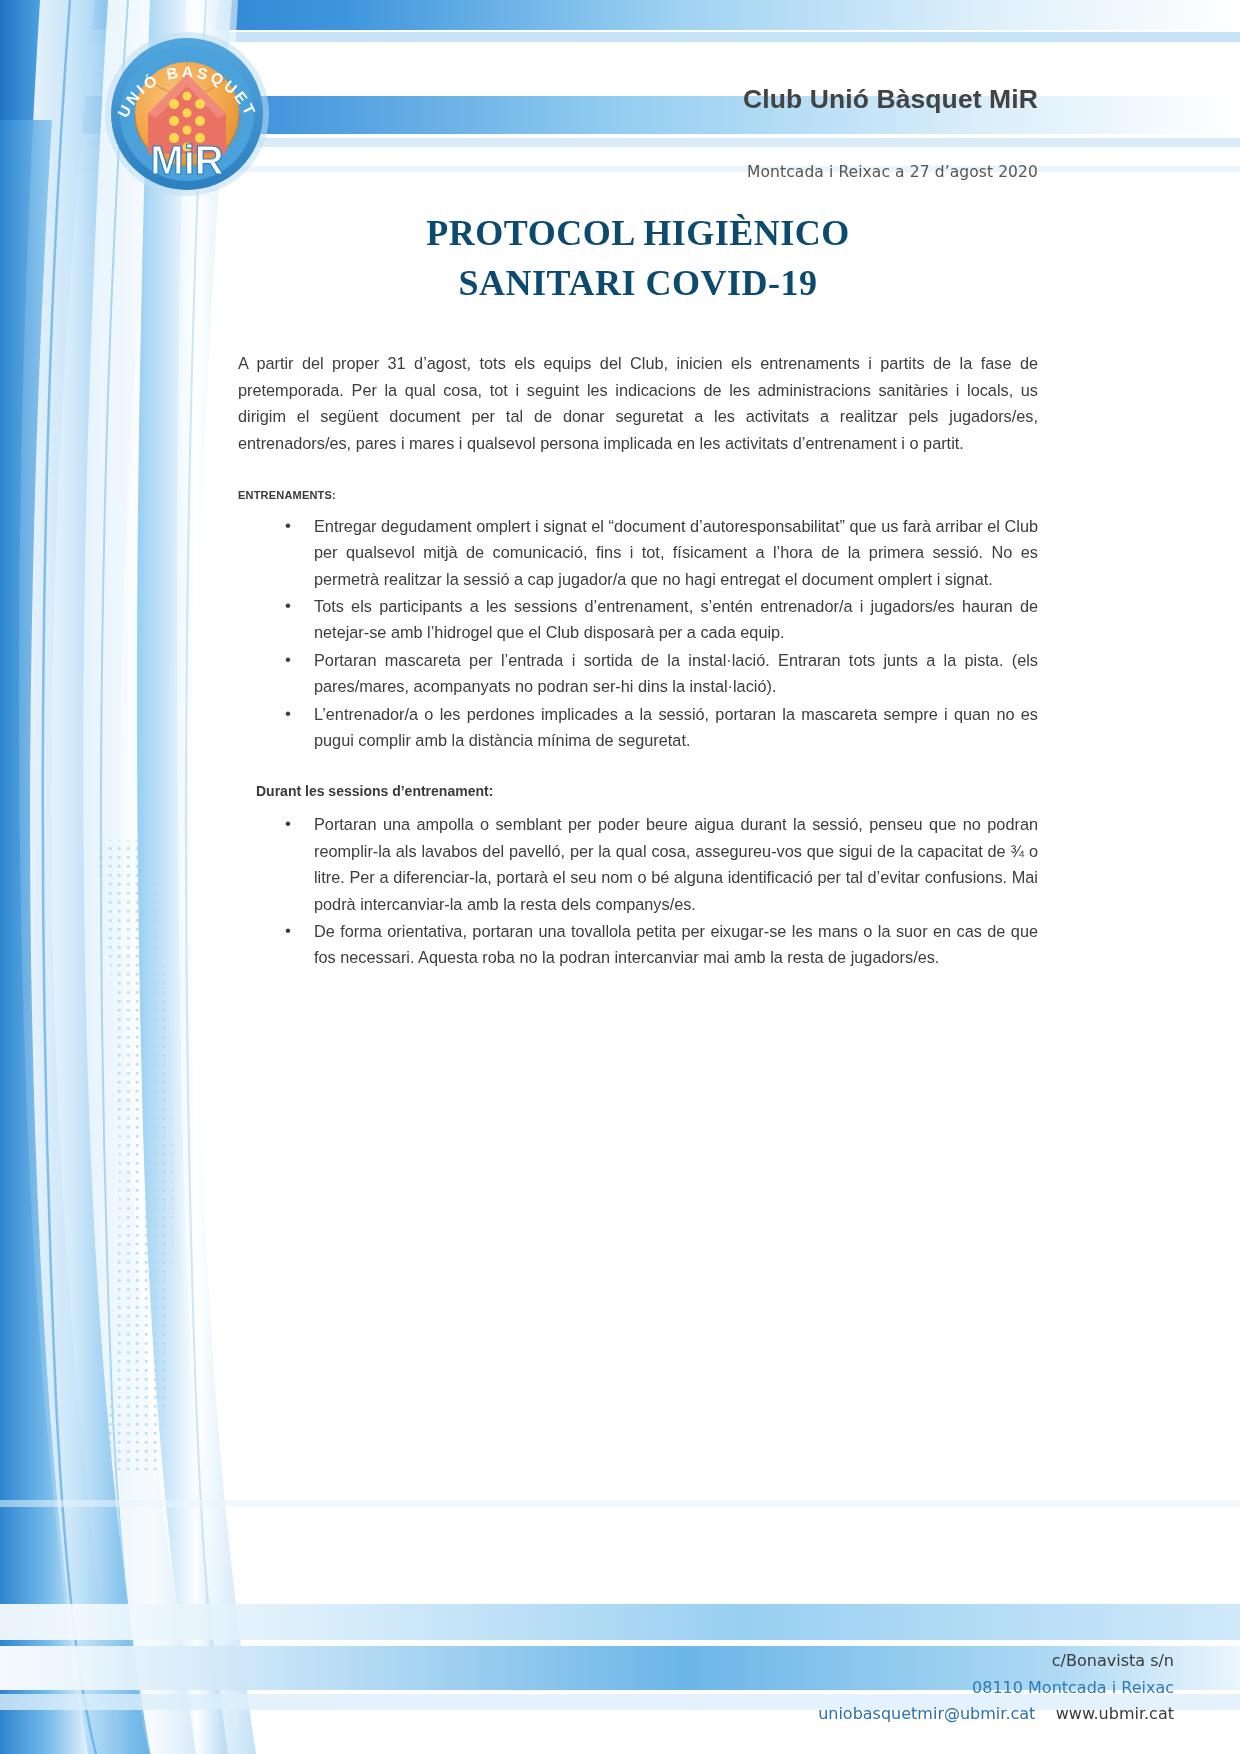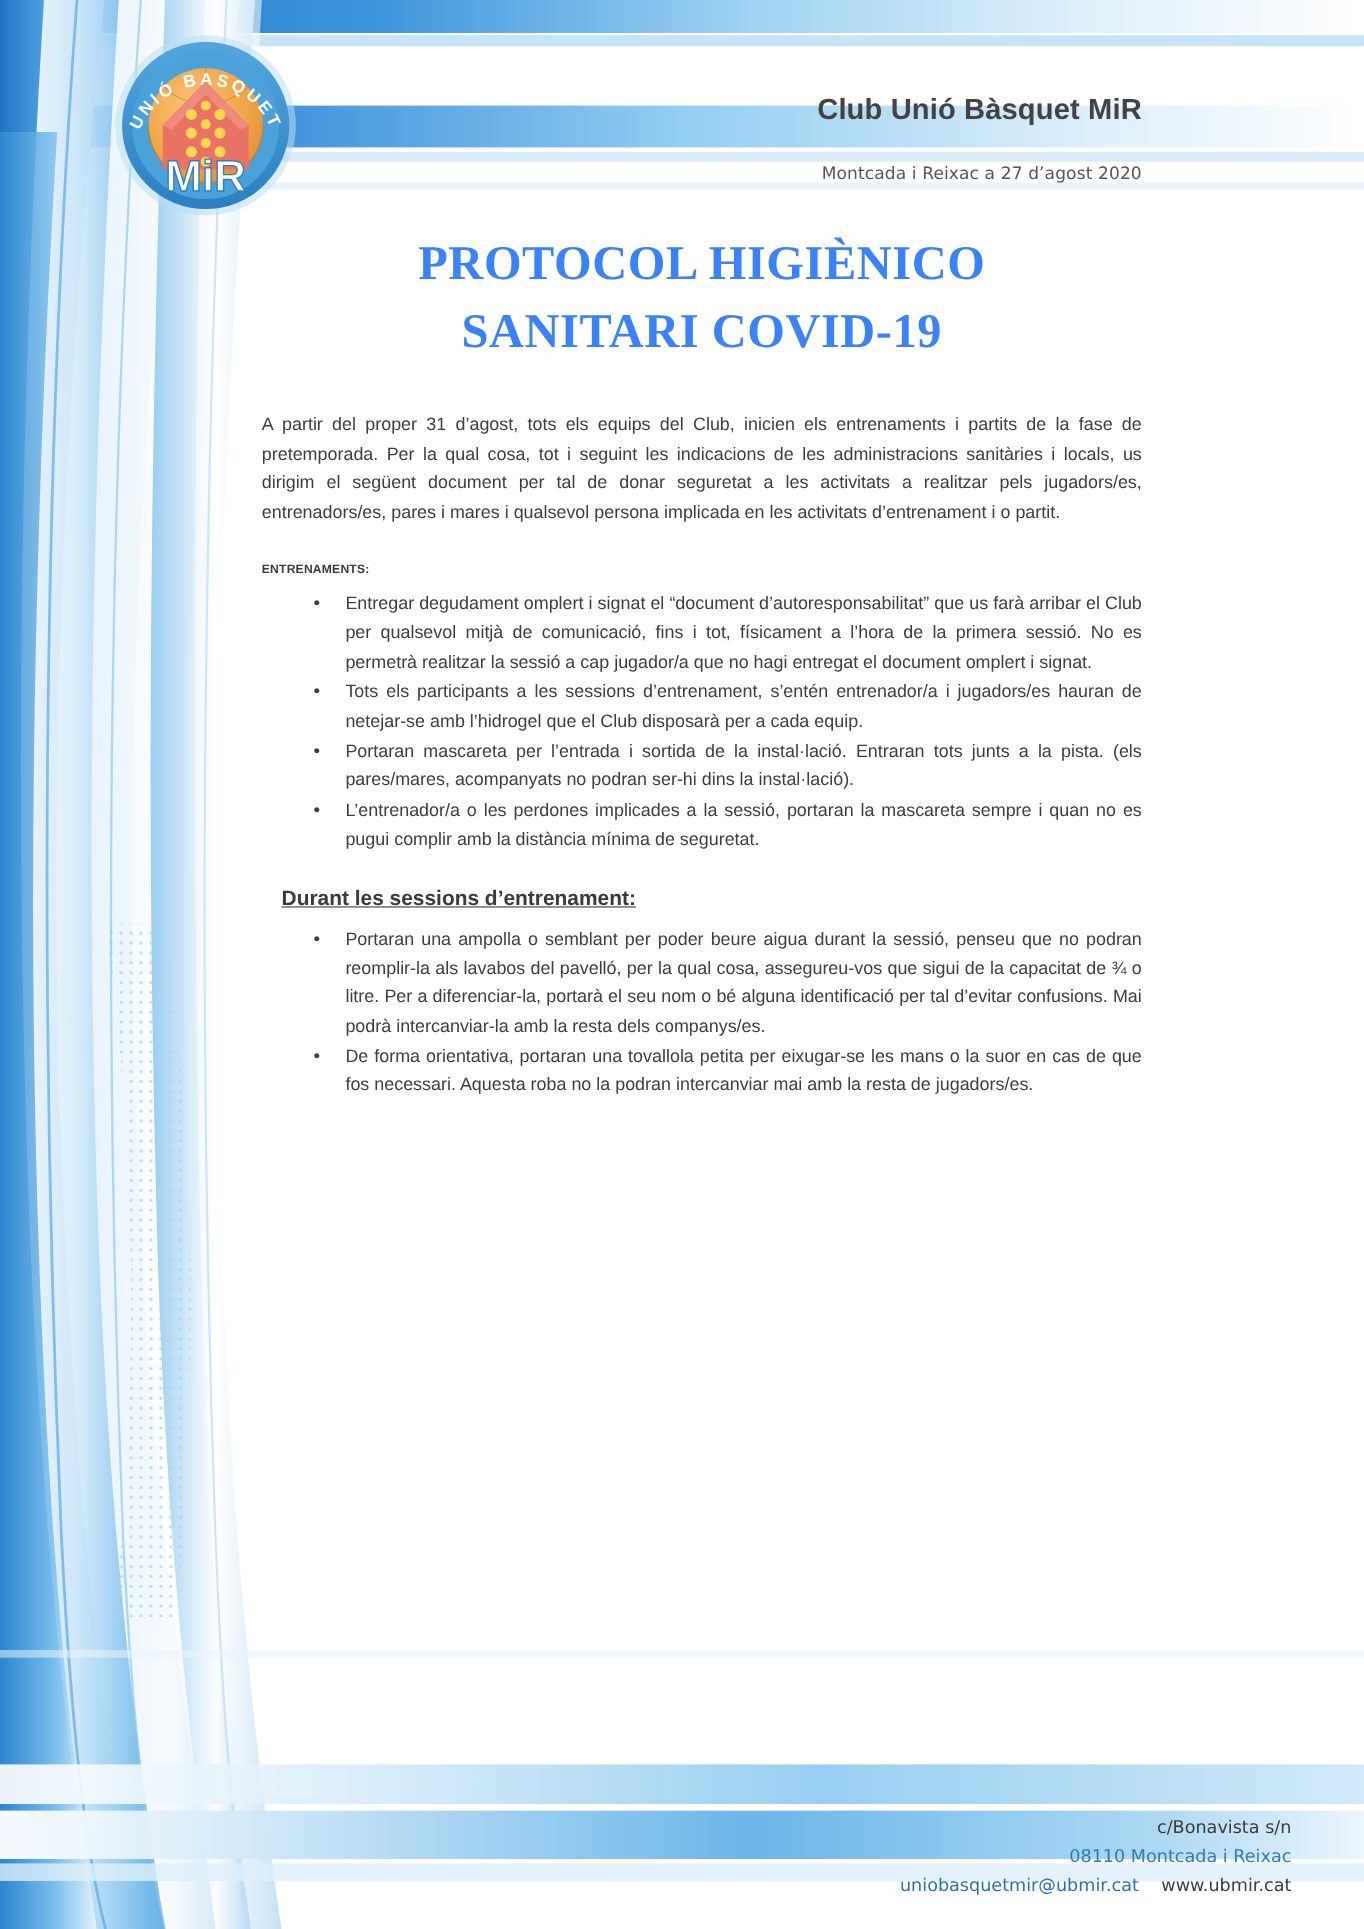--- a/index.html
+++ b/index.html
@@ -48,59 +48,58 @@
     font-weight: bold;
     color: #434343;
     letter-spacing: 0.1px;
     margin-top: 84px;
   }
 
   .date-line {
     text-align: right;
     font-size: 15.5px;
     color: #555555;
-    margin-top: 34px;
+    margin-top: 48px;
     font-family: "DejaVu Sans", sans-serif;
     letter-spacing: 0.1px;
   }
 
   .doc-title {
     text-align: center;
     font-family: "Liberation Serif", serif;
     font-weight: bold;
-    font-size: 44px;
-    color: #3b82f6;
+    font-size: 36px;
+    color: #0c4a6e;
     line-height: 1.38;
-    margin-top: 43px;
+    margin-top: 28px;
     letter-spacing: 0.5px;
   }
 
   .intro {
     text-align: justify;
     font-size: 16.3px;
     line-height: 1.62;
     margin-top: 42px;
     color: #3d3d3d;
   }
 
   .section-head {
     font-size: 11px;
     font-weight: bold;
     margin-top: 33px;
     color: #3a3a3a;
     letter-spacing: 0.2px;
   }
 
   .sub-head {
-    font-size: 19px;
+    font-size: 14px;
     font-weight: bold;
     margin-top: 30px;
     margin-left: 18px;
     color: #3a3a3a;
-    text-decoration: underline;
   }
 
   ul.bullets {
     margin: 12px 0 0 0;
     padding: 0 0 0 44px;
     list-style: none;
   }
   ul.bullets > li {
     position: relative;
     text-align: justify;

